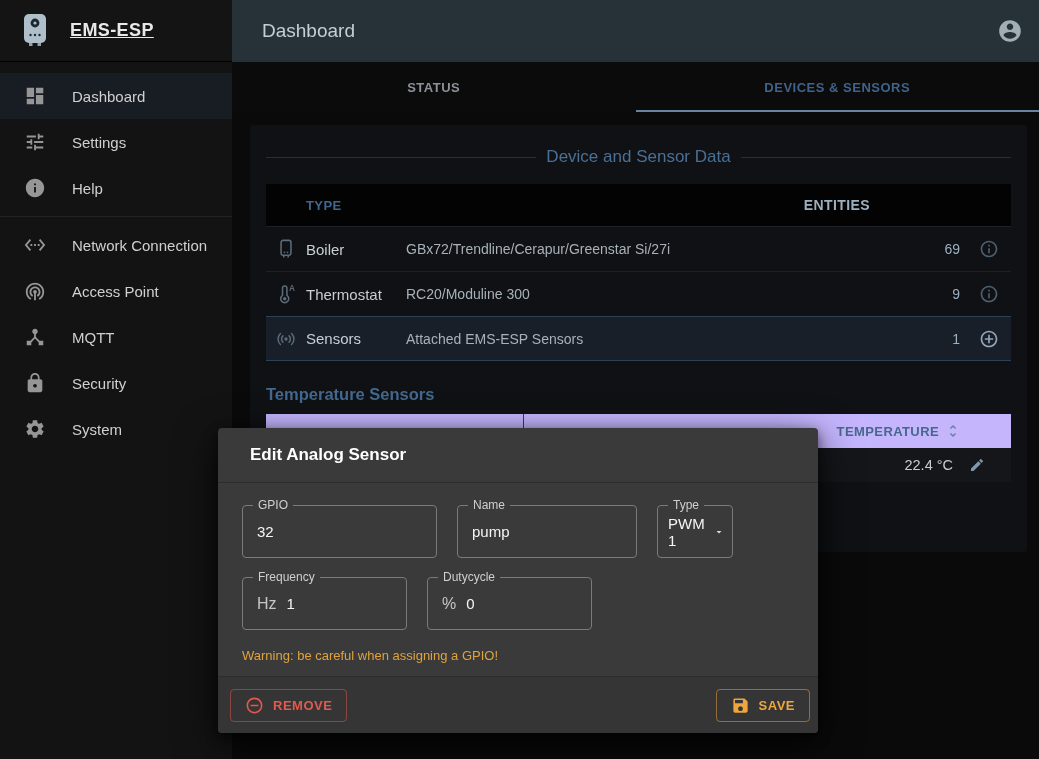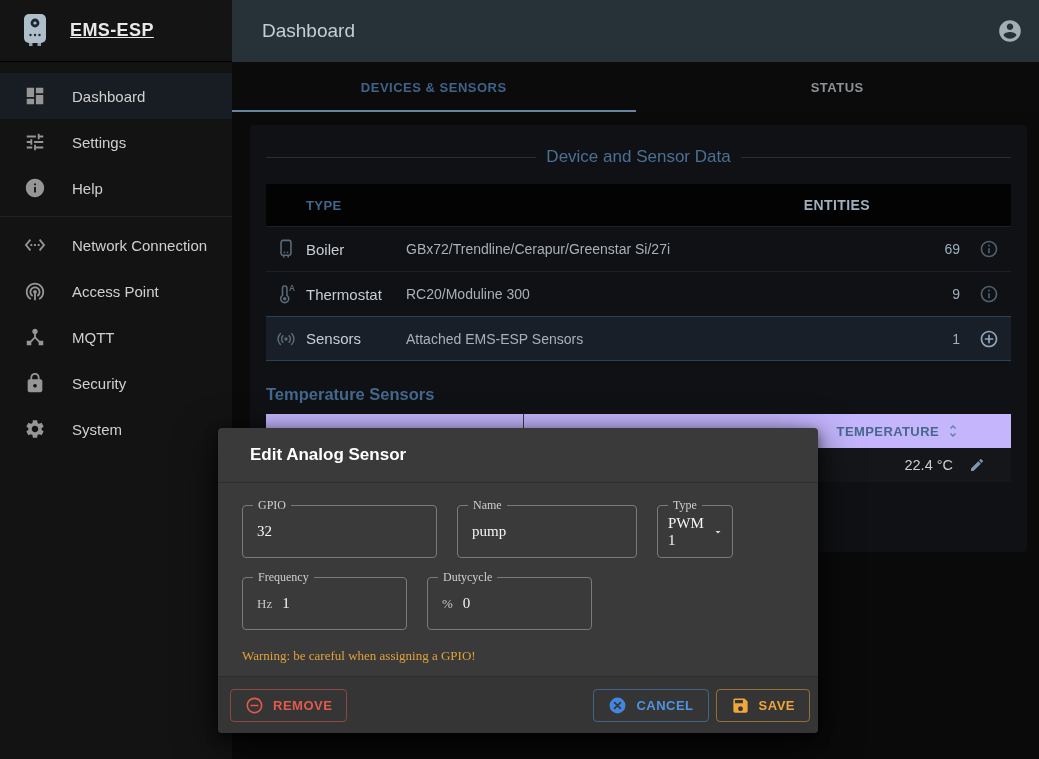--- a/index.html
+++ b/index.html
@@ -64,29 +64,29 @@
   .sort-icon { width:16px; height:16px; color:#64829f; cursor:pointer; }
   .trow { height:34px; background:#141619; }
   .trow .col-temp { text-align:right; color:#c9ced3; font-size:14.5px; padding-right:10px; }
   .edit-icon { width:16px; height:16px; color:#7e98ae; cursor:pointer; margin-left:6px; }
 
   
   .dialog { position:absolute; left:218px; top:428px; width:600px; height:305px; background:#3a3a3a;
             border-radius:4px; box-shadow:0 12px 40px rgba(0,0,0,.7), 0 4px 12px rgba(0,0,0,.5); }
   .dialog-title { height:55px; display:flex; align-items:center; padding:0 32px; font-size:17px;
                   font-weight:700; color:#ffffff; border-bottom:1px solid #2d2d2d; }
-  .dialog-content { padding:22px 24px 0;font-family:Liberation Serif, serif; }
+  .dialog-content { padding:22px 24px 0; }
   .fields-row { display:flex; gap:20px; }
   .fields-row + .fields-row { margin-top:19px; }
   .field { position:relative; border:1px solid #7a7a7a; border-radius:4px; height:53px;
            display:flex; align-items:center; padding:0 14px; cursor:text; }
   .field-label { position:absolute; top:-8px; left:10px; font-size:12px; color:#cfcfcf;
                  background:#3a3a3a; padding:0 5px; }
   .field-value { font-size:15px; color:#f5f5f5; }
-  .adorn { color:#c6c6c6; margin-right:10px; font-size:13px; }
+  .adorn { color:#c6c6c6; margin-right:10px; font-size:16px; }
   .f-gpio { width:195px; } .f-name { width:180px; } .f-type { width:76px; padding:0 10px; cursor:pointer; }
   .f-freq { width:165px; } .f-duty { width:165px; }
   .caret { width:12px; height:12px; color:#dcdcdc; margin-left:8px; flex:0 0 auto; }
   .warning { margin-top:18px; color:#e1a23b; font-size:13px; }
   .dialog-actions { position:absolute; left:0; right:0; bottom:0; height:57px; background:#353535;
                     border-top:1px solid #2d2d2d; border-radius:0 0 4px 4px;
                     display:flex; align-items:center; padding:0 8px 0 12px; gap:7px; }
   .btn { height:33px; border-radius:4px; display:inline-flex; align-items:center; gap:9px;
          padding:0 14px; font-size:13px; font-weight:700; letter-spacing:.5px;
          background:transparent; cursor:pointer; font-family:inherit; }
@@ -189,25 +189,25 @@
   <div class="appbar">
     <span class="appbar-title">Dashboard</span>
     <span class="icon account">
       <svg viewBox="0 0 24 24" fill="currentColor">
           <path d="M12 2C6.48 2 2 6.48 2 12s4.48 10 10 10 10-4.48 10-10S17.52 2 12 2zm0 3c1.66 0 3 1.34 3 3s-1.34 3-3 3-3-1.34-3-3 1.34-3 3-3zm0 14.2c-2.5 0-4.71-1.28-6-3.22.03-1.99 4-3.08 6-3.08 1.99 0 5.97 1.09 6 3.08-1.29 1.94-3.5 3.22-6 3.22z"></path>
         </svg>
     </span>
   </div>
 
   <div class="tabs">
+    <div class="tab">
+      <span>STATUS</span>
+    </div>
     <div class="tab active">
       <span>DEVICES &amp; SENSORS</span>
-    </div>
-    <div class="tab">
-      <span>STATUS</span>
     </div>
   </div>
 
   <div class="paper">
     <div class="section-heading">
       <span class="line"></span>
       <span>Device and Sensor Data</span>
       <span class="line"></span>
     </div>
 
@@ -357,29 +357,20 @@
     <div class="dialog-actions">
       <button class="btn btn-remove">
         <span class="icon">
             <svg viewBox="0 0 24 24" fill="currentColor">
               <path d="M7 11v2h10v-2H7zm5-9C6.48 2 2 6.48 2 12s4.48 10 10 10 10-4.48 10-10S17.52 2 12 2zm0 18c-4.41 0-8-3.59-8-8s3.59-8 8-8 8 3.59 8 8-3.59 8-8 8z"></path>
             </svg>
           </span>
         <span>REMOVE</span>
       </button>
       <span class="spacer"></span>
-      <button class="btn btn-cancel">
-        <span class="icon">
-            <svg viewBox="0 0 24 24">
-              <circle cx="12" cy="12" r="10" fill="#4187e0"></circle>
-              <path d="M8.3 8.3l7.4 7.4M15.7 8.3l-7.4 7.4" stroke="#353535" stroke-width="2.2" stroke-linecap="round"></path>
-            </svg>
-          </span>
-        <span>CANCEL</span>
-      </button>
       <button class="btn btn-save">
         <span class="icon">
             <svg viewBox="0 0 24 24" fill="currentColor">
               <path fill-rule="evenodd" d="M17 3H5c-1.11 0-2 .9-2 2v14c0 1.1.89 2 2 2h14c1.1 0 2-.9 2-2V7l-4-4zm-5 16c-1.66 0-3-1.34-3-3s1.34-3 3-3 3 1.34 3 3-1.34 3-3 3zm3-10H5V5h10v4z"></path>
             </svg>
           </span>
         <span>SAVE</span>
       </button>
     </div>
   </div>

